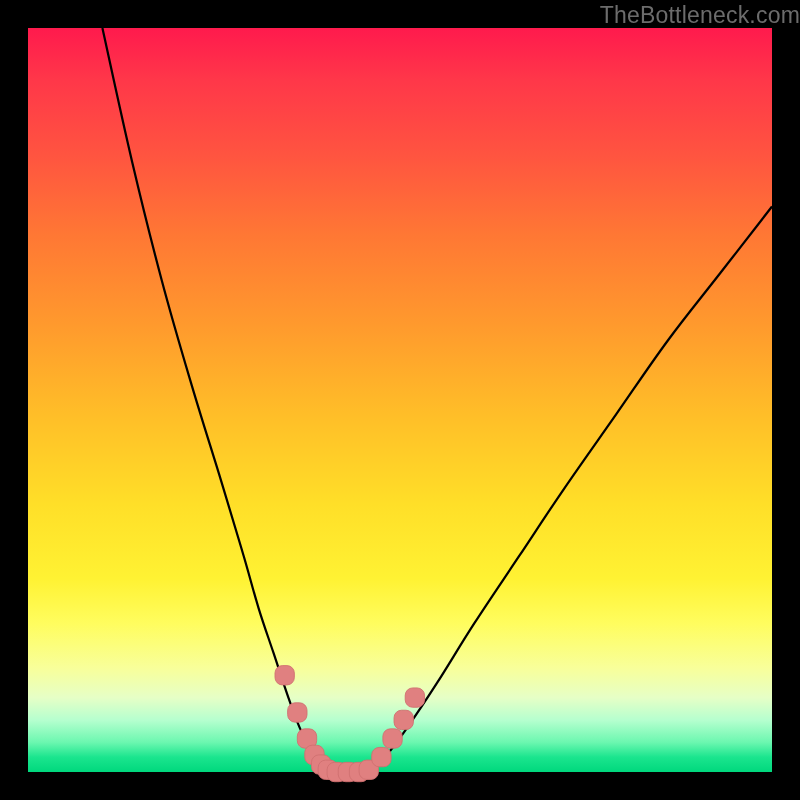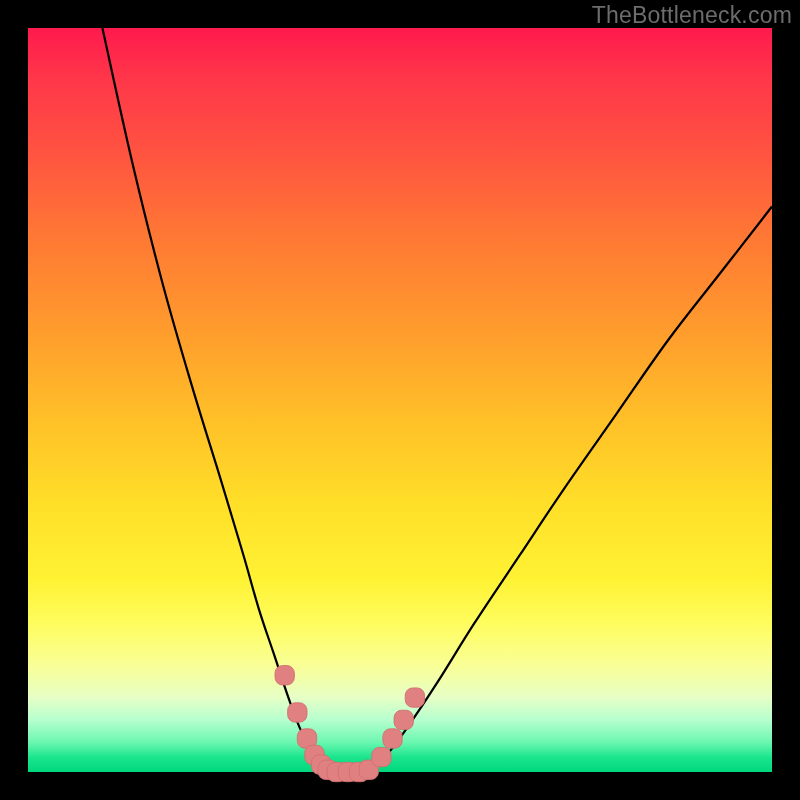--- a/index.html
+++ b/index.html
@@ -44,21 +44,21 @@
   svg.curve {
     position: absolute;
     top: 0; left: 0;
     width: 744px;
     height: 744px;
     overflow: visible;
   }
   .watermark {
     position: absolute;
     top: 2px;
-    right: 8px;
+    right: 0;
     color: #6c6c6c;
     font-size: 23px;
     font-weight: 400;
     letter-spacing: 0.2px;
   }
 </style>
 </head>
 <body>
 
 <div class="frame">

